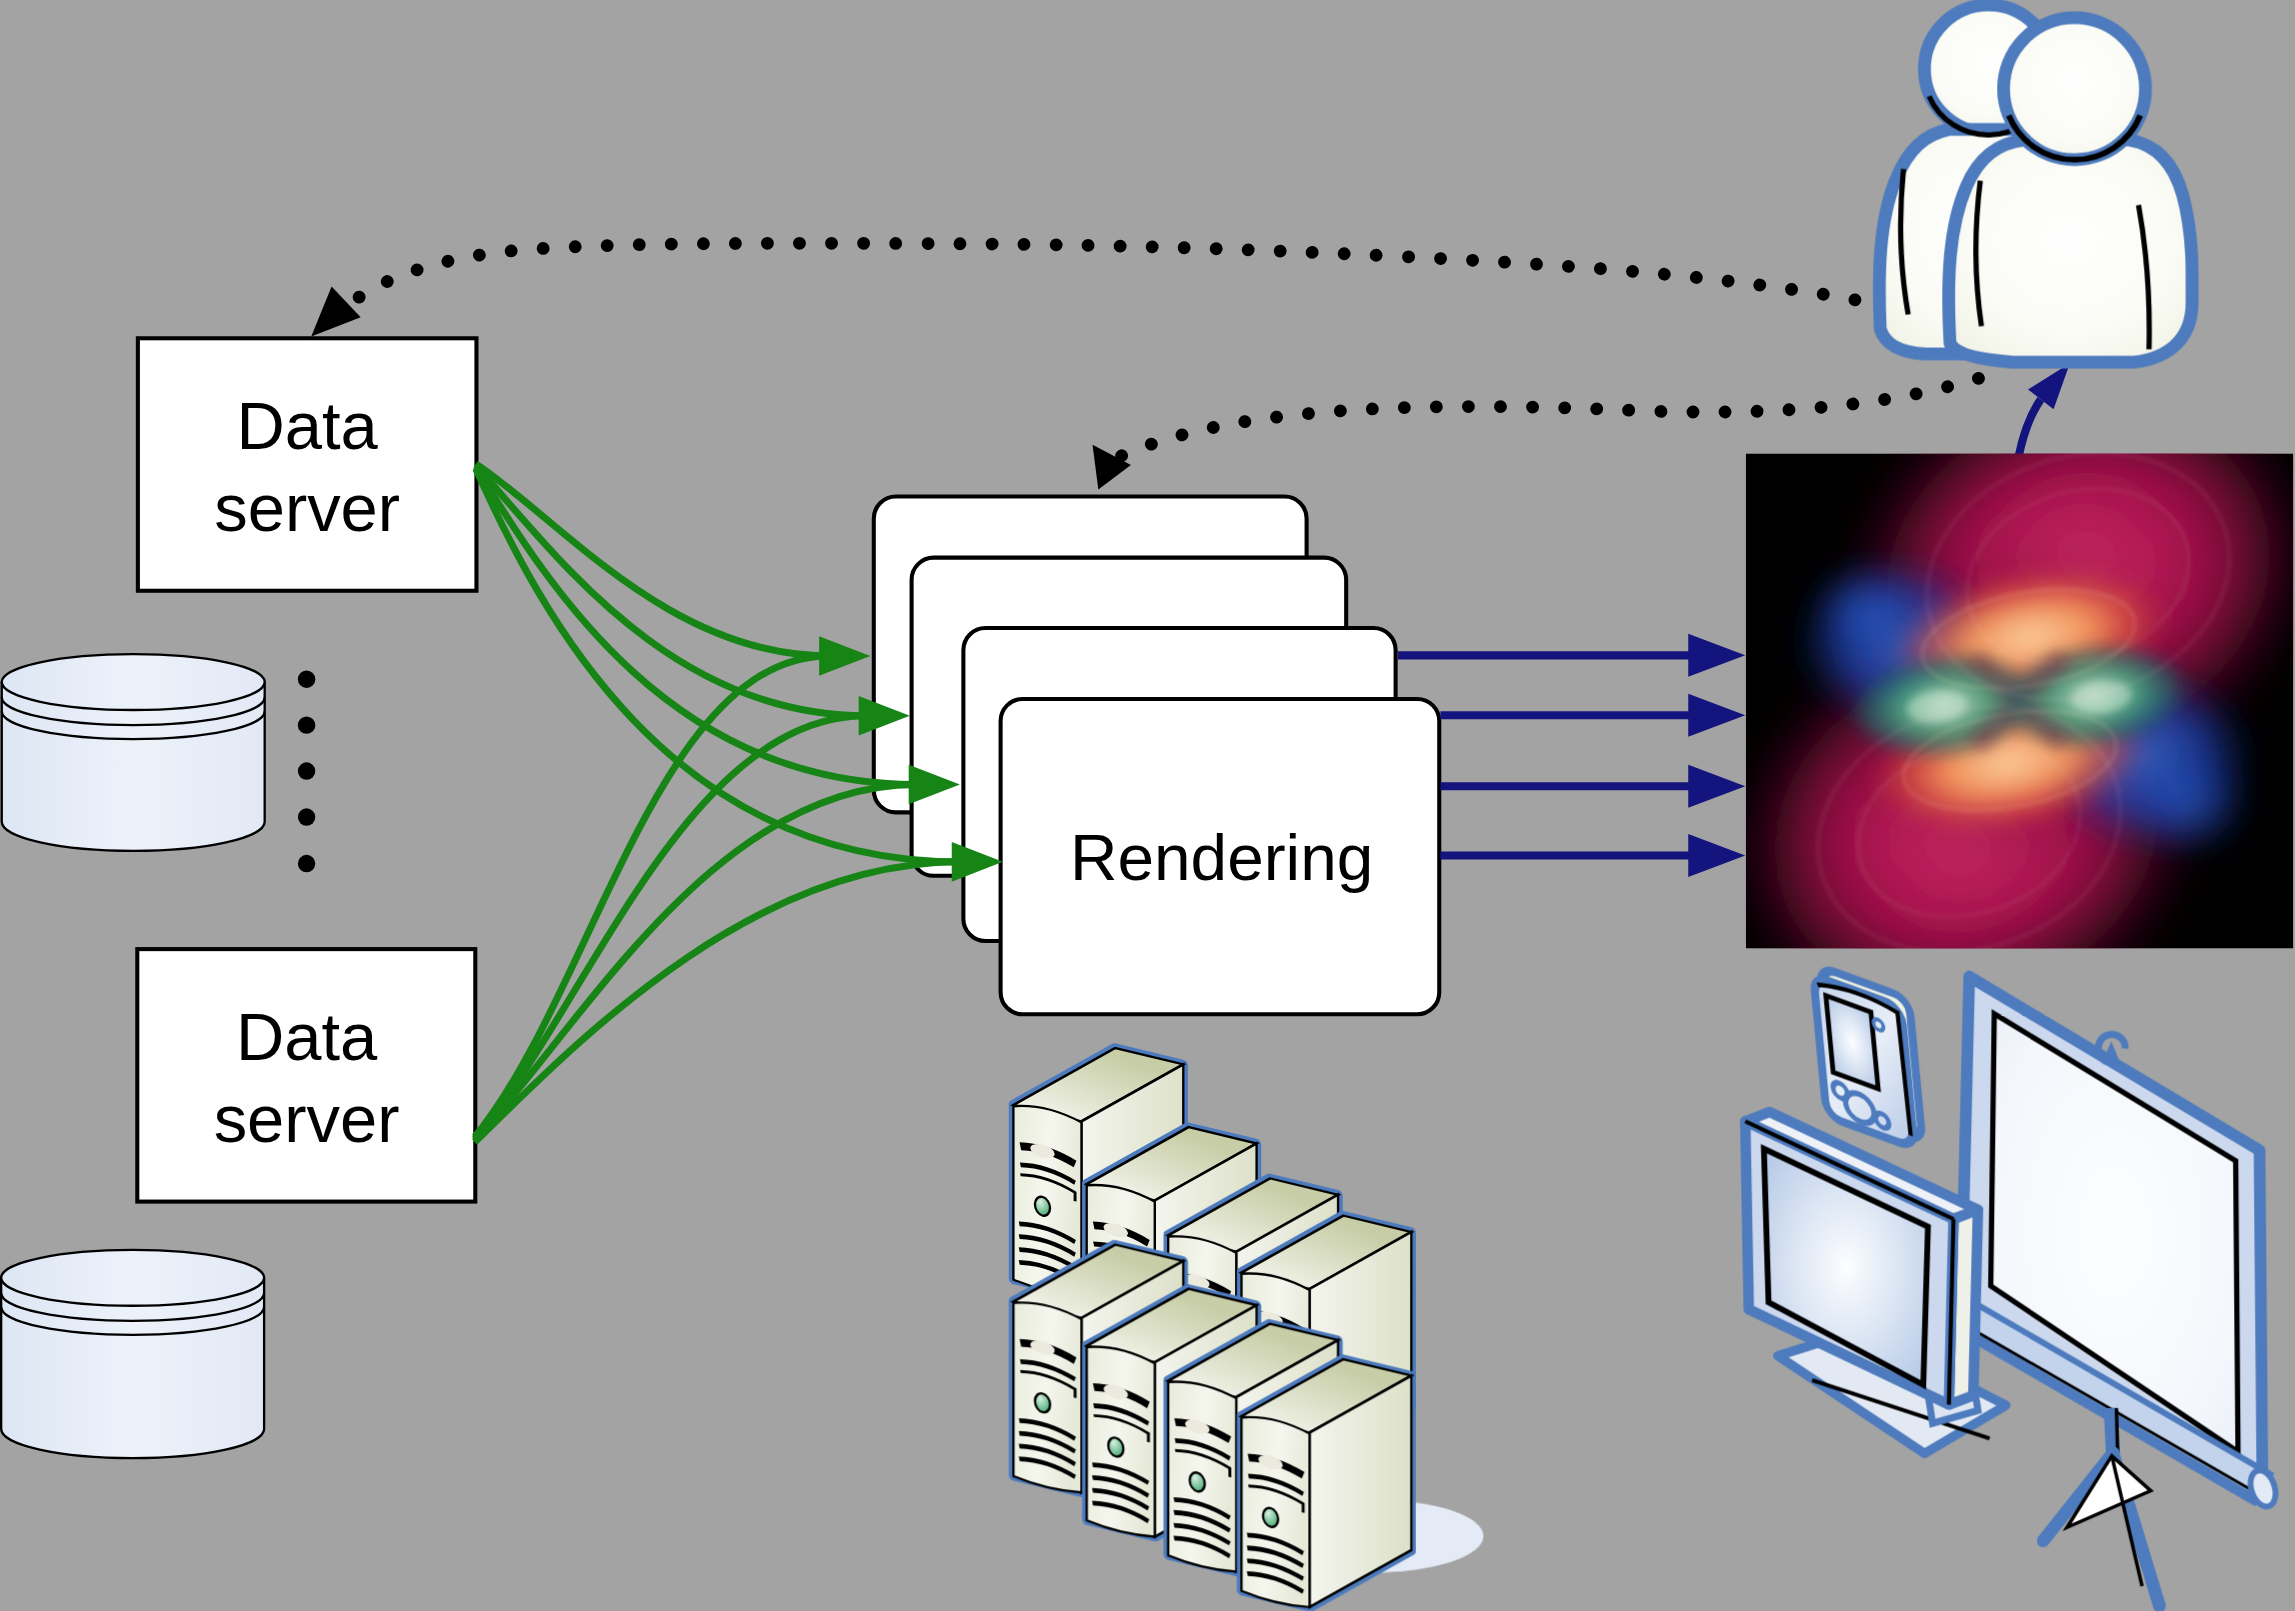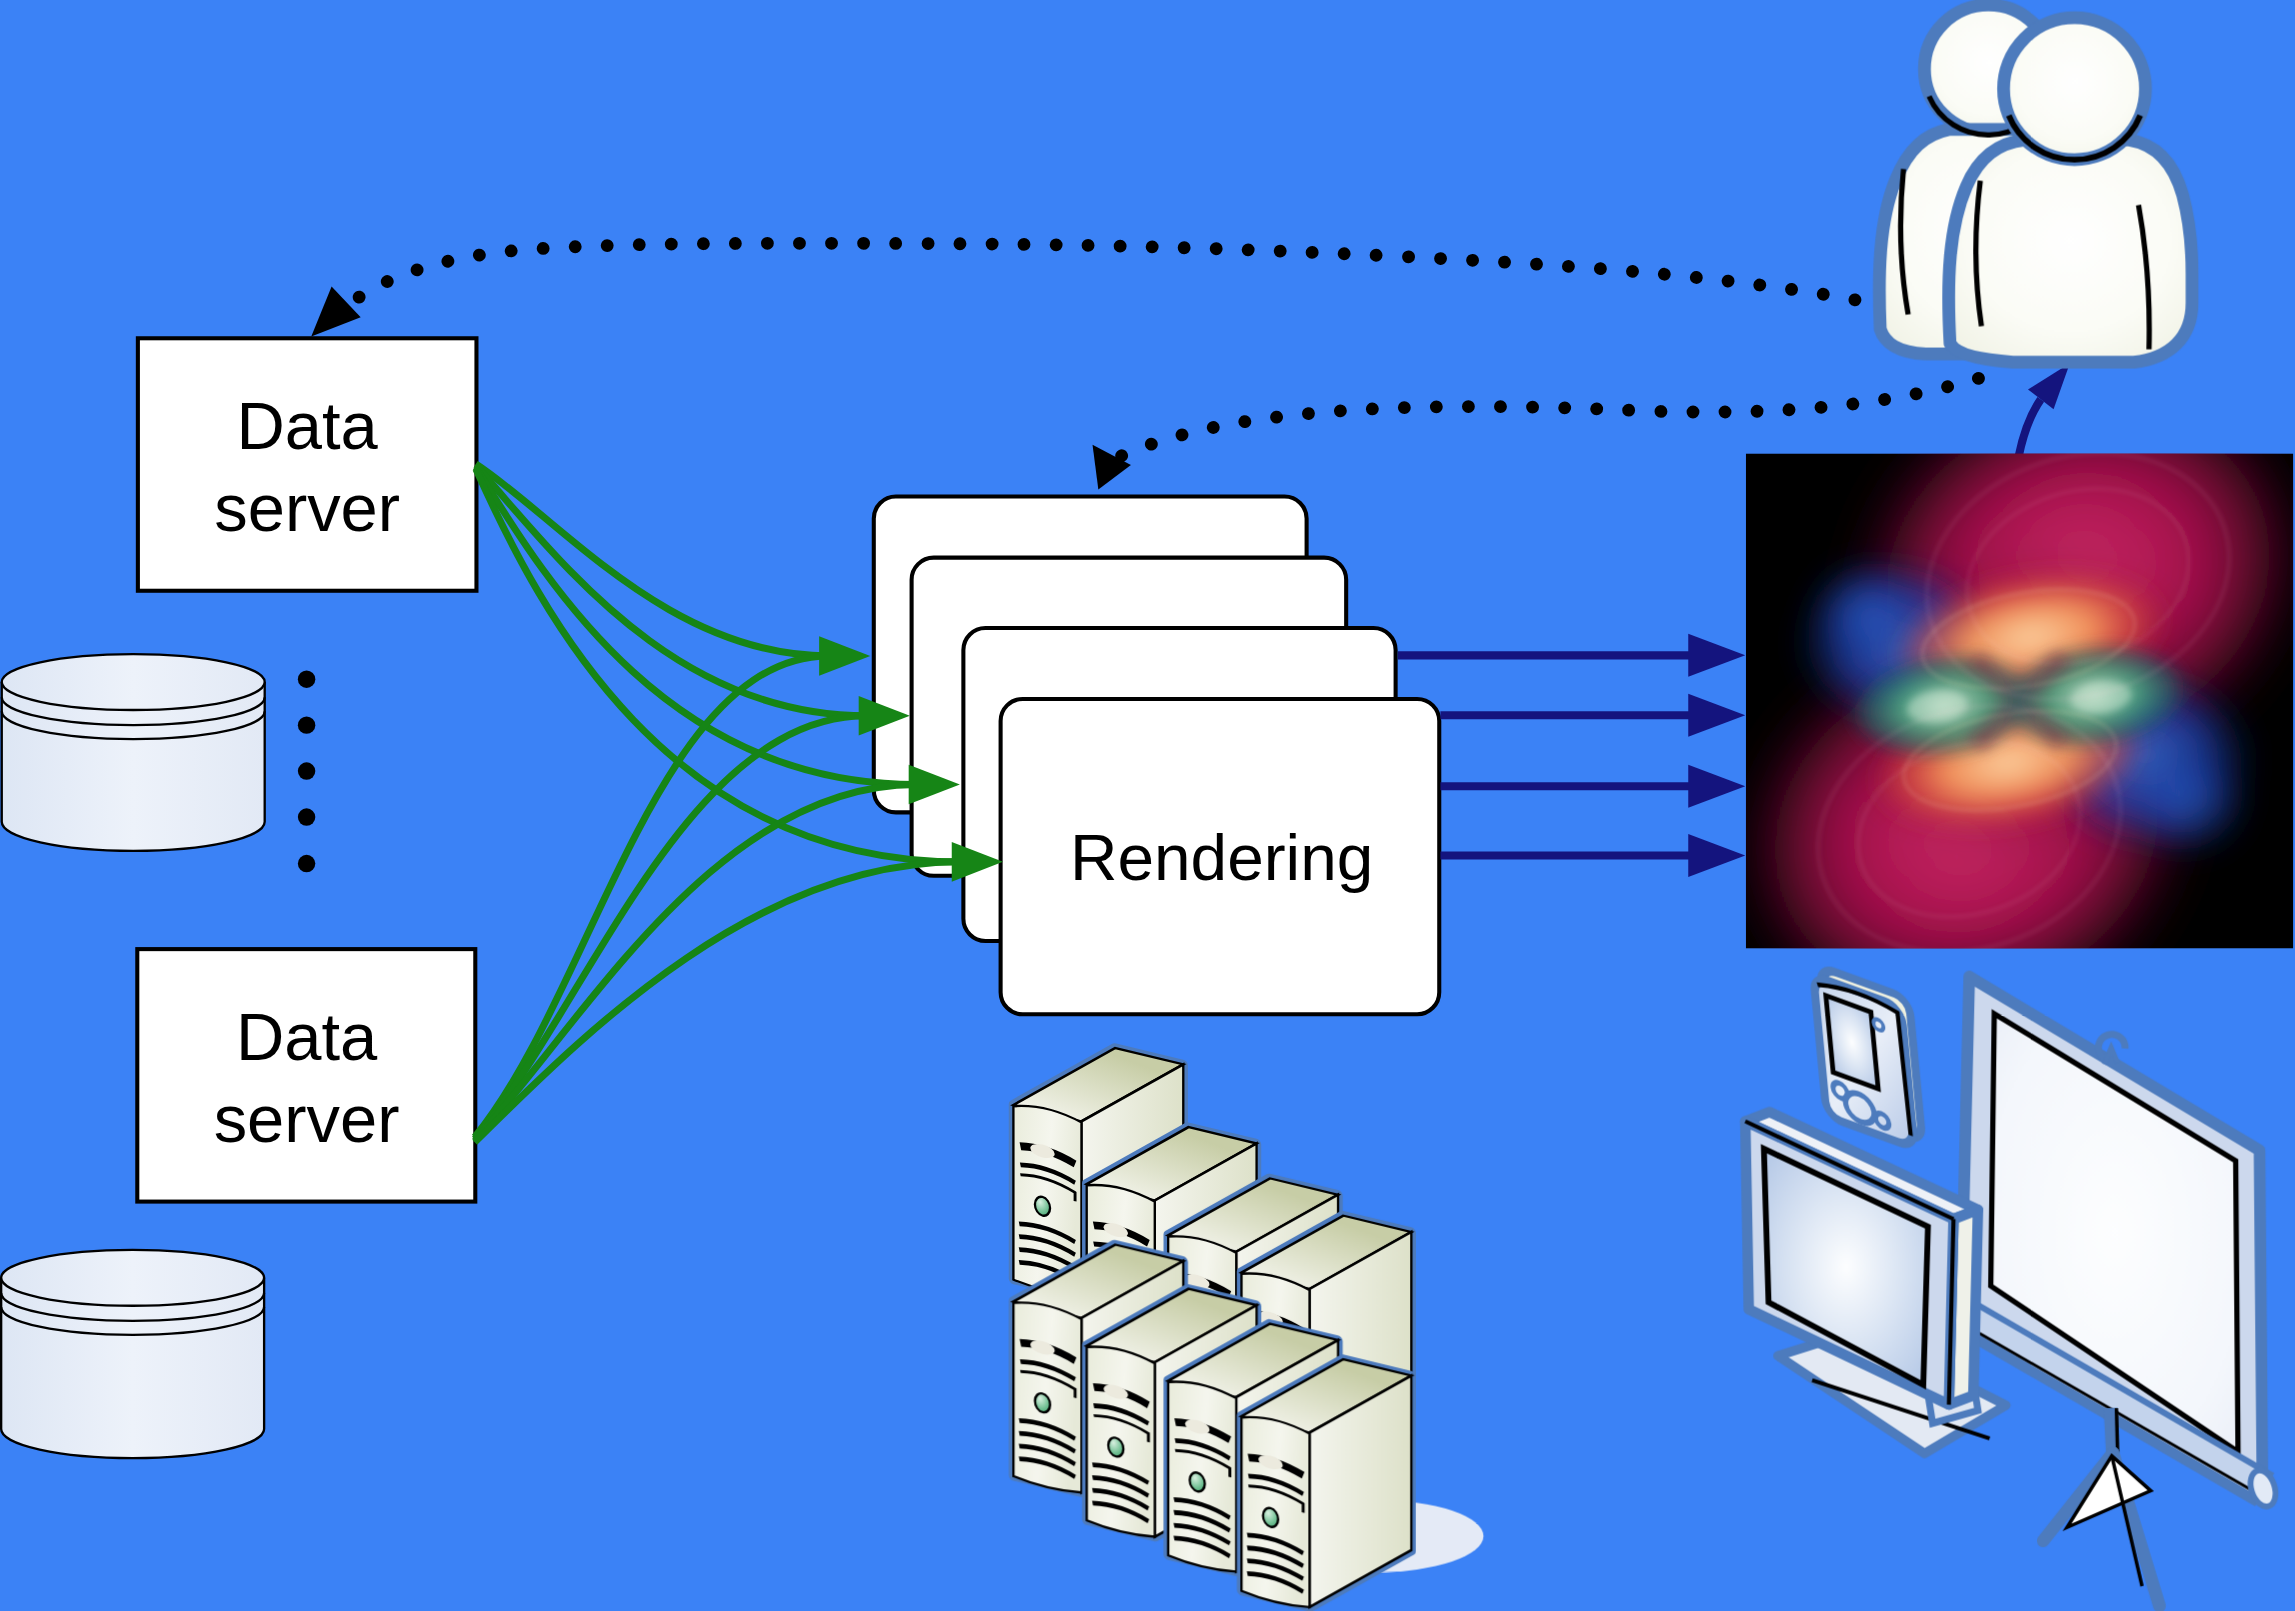--- a/index.html
+++ b/index.html
@@ -1,16 +1,16 @@
 <!DOCTYPE html>
 <html style="font-size:9.3px"><head>
 <meta charset="utf-8">
 <style>
 html,body{margin:0;padding:0;background:#ffffff}
-#c{position:relative;width:2295px;height:1612px;background:#3b82f6;overflow:hidden;font-family:"Liberation Sans",sans-serif}
+#c{position:relative;width:2295px;height:1612px;background:#a3a3a3;overflow:hidden;font-family:"Liberation Sans",sans-serif}
 </style>
 </head>
 <body>
 <div id="c">
 <svg width="2295" height="1612" viewBox="0 0 3945 2770" xmlns="http://www.w3.org/2000/svg">
 <defs>
 <linearGradient id="cylg" x1="0" y1="0" x2="1" y2="0">
  <stop offset="0" stop-color="#dde6f4"></stop>
           <stop offset="0.5" stop-color="#edf2fa"></stop>
           <stop offset="1" stop-color="#e2e9f5"></stop>

